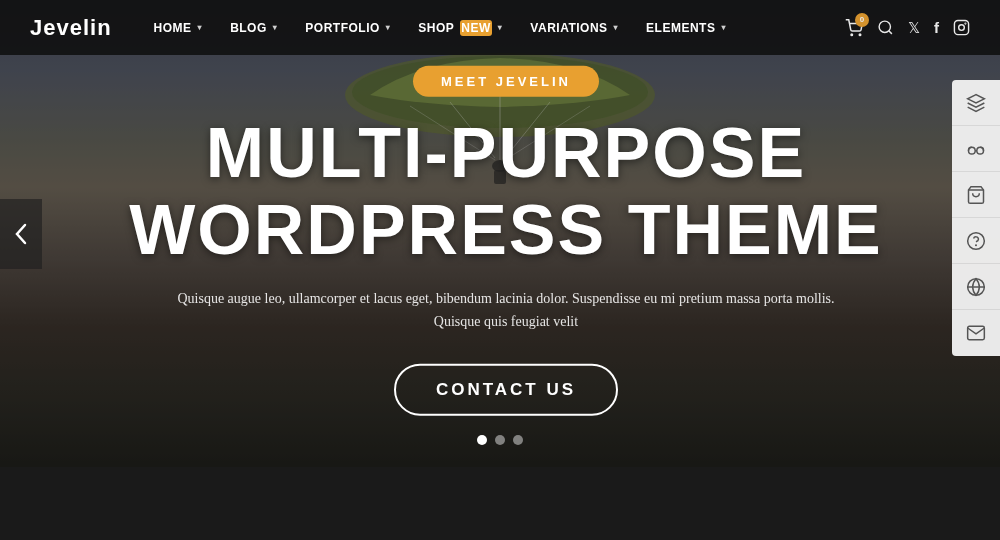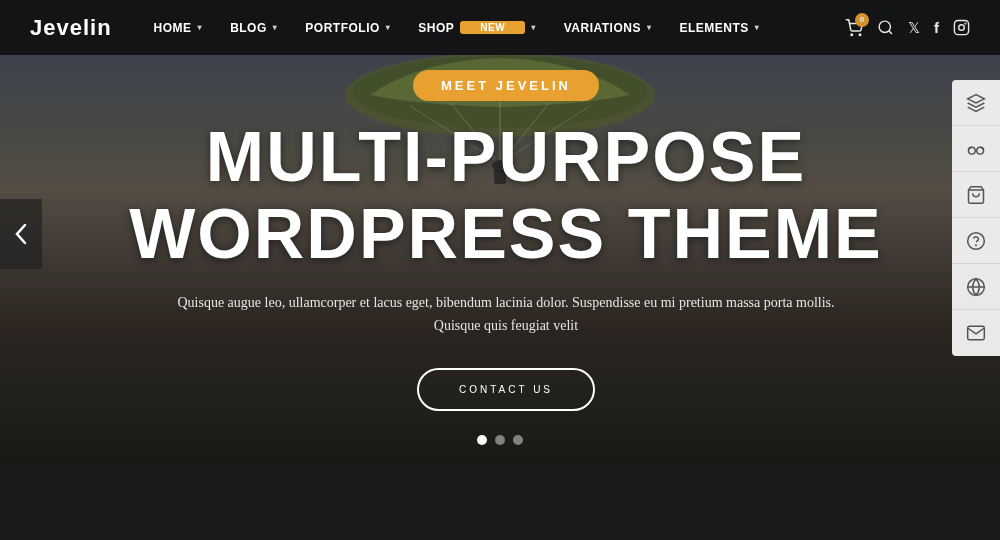--- a/index.html
+++ b/index.html
@@ -79,23 +79,23 @@
       cursor: pointer;
       display: flex;
       align-items: center;
       gap: 6px;
       text-transform: uppercase;
       white-space: nowrap;
     }
     .nav-badge {
       background: #e8a030;
       color: #fff;
-      font-size: 10px;
+      font-size: 12px;
       font-weight: 700;
-      padding: 1px 20px;
+      padding: 1px 1px;
       border-radius: 3px;
       text-transform: uppercase;
     }
     .chevron {
       font-size: 8px;
       opacity: 0.8;
     }
     .nav-icons {
       display: flex;
       align-items: center;
@@ -182,22 +182,22 @@
       margin-bottom: 30px;
       font-weight: 400;
       font-family: Liberation Serif, serif;
     }
     .contact-btn {
       display: inline-block;
       border: 2px solid #fff;
       border-radius: 30px;
       padding: 14px 40px;
       color: #fff;
-      font-size: 10px;
-      font-weight: 400;
+      font-size: 17px;
+      font-weight: 700;
       letter-spacing: 3px;
       text-transform: uppercase;
       cursor: pointer;
       background: transparent;
       transition: all 0.2s;
     }
 
     
     .slide-dots {
       position: absolute;

